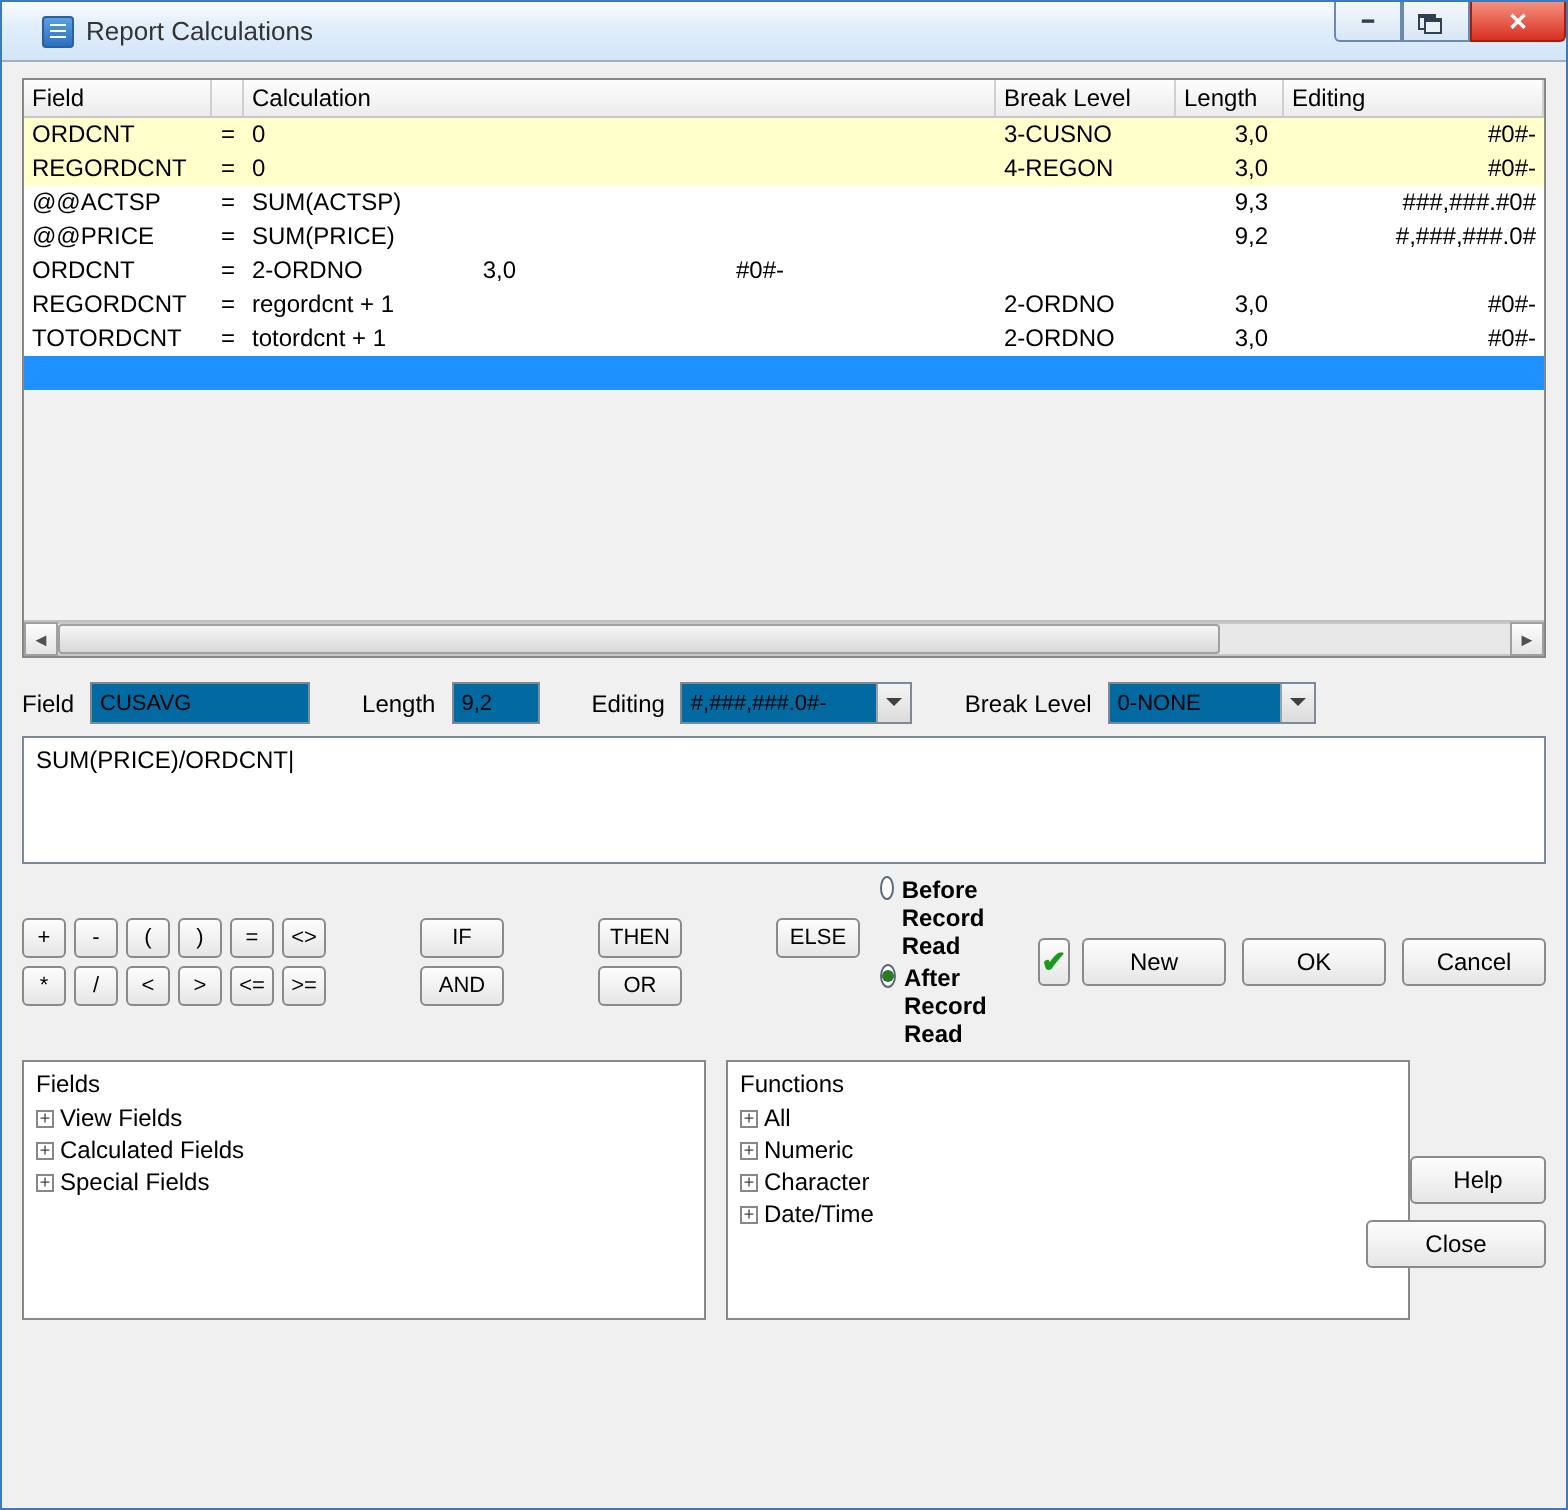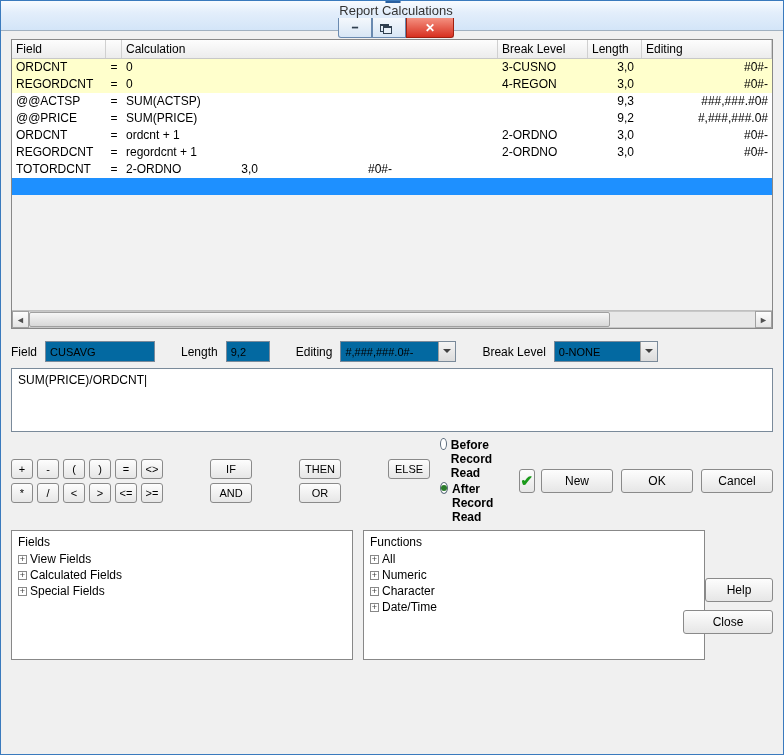--- a/index.html
+++ b/index.html
@@ -1,18 +1,18 @@
 <!DOCTYPE html>
 <html><head>
 <meta charset="utf-8">
 <style>
   * { box-sizing: border-box; }
   body { margin: 0; font-family: "Segoe UI", Tahoma, sans-serif; font-size: 12px; background: #d0d8e0; }
   .window { width: 784px; height: 755px; background: #f0f0f0; border: 1px solid #3a7abd; position: relative; display: flex; flex-direction: column; }
-  .titlebar { height: 30px; background: linear-gradient(#f8fbff,#e3eefb 40%,#d3e5f8); display: flex; align-items: center; padding-left: 8px; border-bottom: 1px solid #a0b0c0; flex-direction: column; }
+  .titlebar { height: 30px; background: linear-gradient(#f8fbff,#e3eefb 40%,#d3e5f8); display: flex; align-items: center; padding-left: 20px; border-bottom: 1px solid #a0b0c0; }
   .titlebar .icon { width: 16px; height: 16px; background: linear-gradient(#5aa0e0,#2a70c0); border: 1px solid #2a60a0; border-radius: 2px; margin-right: 6px; position:relative;}
   .titlebar .icon::before{content:"";position:absolute;left:3px;top:3px;right:3px;bottom:3px;background:repeating-linear-gradient(#fff,#fff 1px,transparent 1px,transparent 3px);}
   .title-text { flex: 1; color: #333; font-size: 13px; }
   .winbtns { display: flex; align-items: flex-start; height: 100%; }
   .winbtn { width: 34px; height: 20px; margin-top: 0; border: 1px solid #6a8ab0; border-top:none; background: linear-gradient(#f4f8fc,#d8e6f5); display: flex; align-items: center; justify-content: center; font-size: 10px; color:#304050; }
   .winbtn.min{border-radius:0 0 0 3px;}
   .winbtn.close { width: 48px; background: linear-gradient(#f49080,#d83020); color: #fff; border-color:#a02010; border-radius:0 0 3px 0;}
   .winbtn.close span{font-weight:bold;font-size:12px;}
   .winbtn.max span{display:inline-block;width:9px;height:8px;border:1px solid #304050;border-top-width:2px;}
   .winbtn.max .b2{position:relative;left:-6px;top:2px;background:#e8f0f8;}
@@ -122,36 +122,36 @@
             <div class="cell field">@@PRICE</div>
             <div class="cell eq">=</div>
             <div class="cell calc">SUM(PRICE)</div>
             <div class="cell break"></div>
             <div class="cell len">9,2</div>
             <div class="cell edit">#,###,###.0#</div>
           </div>
           <div class="row">
             <div class="cell field">ORDCNT</div>
             <div class="cell eq">=</div>
-            <div class="cell calc">ordcnt + 1</div>
             <div class="cell break">2-ORDNO</div>
             <div class="cell len">3,0</div>
             <div class="cell edit">#0#-</div>
           </div>
           <div class="row">
             <div class="cell field">REGORDCNT</div>
             <div class="cell eq">=</div>
             <div class="cell calc">regordcnt + 1</div>
             <div class="cell break">2-ORDNO</div>
             <div class="cell len">3,0</div>
             <div class="cell edit">#0#-</div>
           </div>
           <div class="row">
             <div class="cell field">TOTORDCNT</div>
             <div class="cell eq">=</div>
+            <div class="cell calc">totordcnt + 1</div>
             <div class="cell break">2-ORDNO</div>
             <div class="cell len">3,0</div>
             <div class="cell edit">#0#-</div>
           </div>
           <div class="row sel">
             <div class="cell field"><new></new></div>
             <div class="cell eq"></div>
             <div class="cell calc"></div>
             <div class="cell break"></div>
             <div class="cell len"></div>

